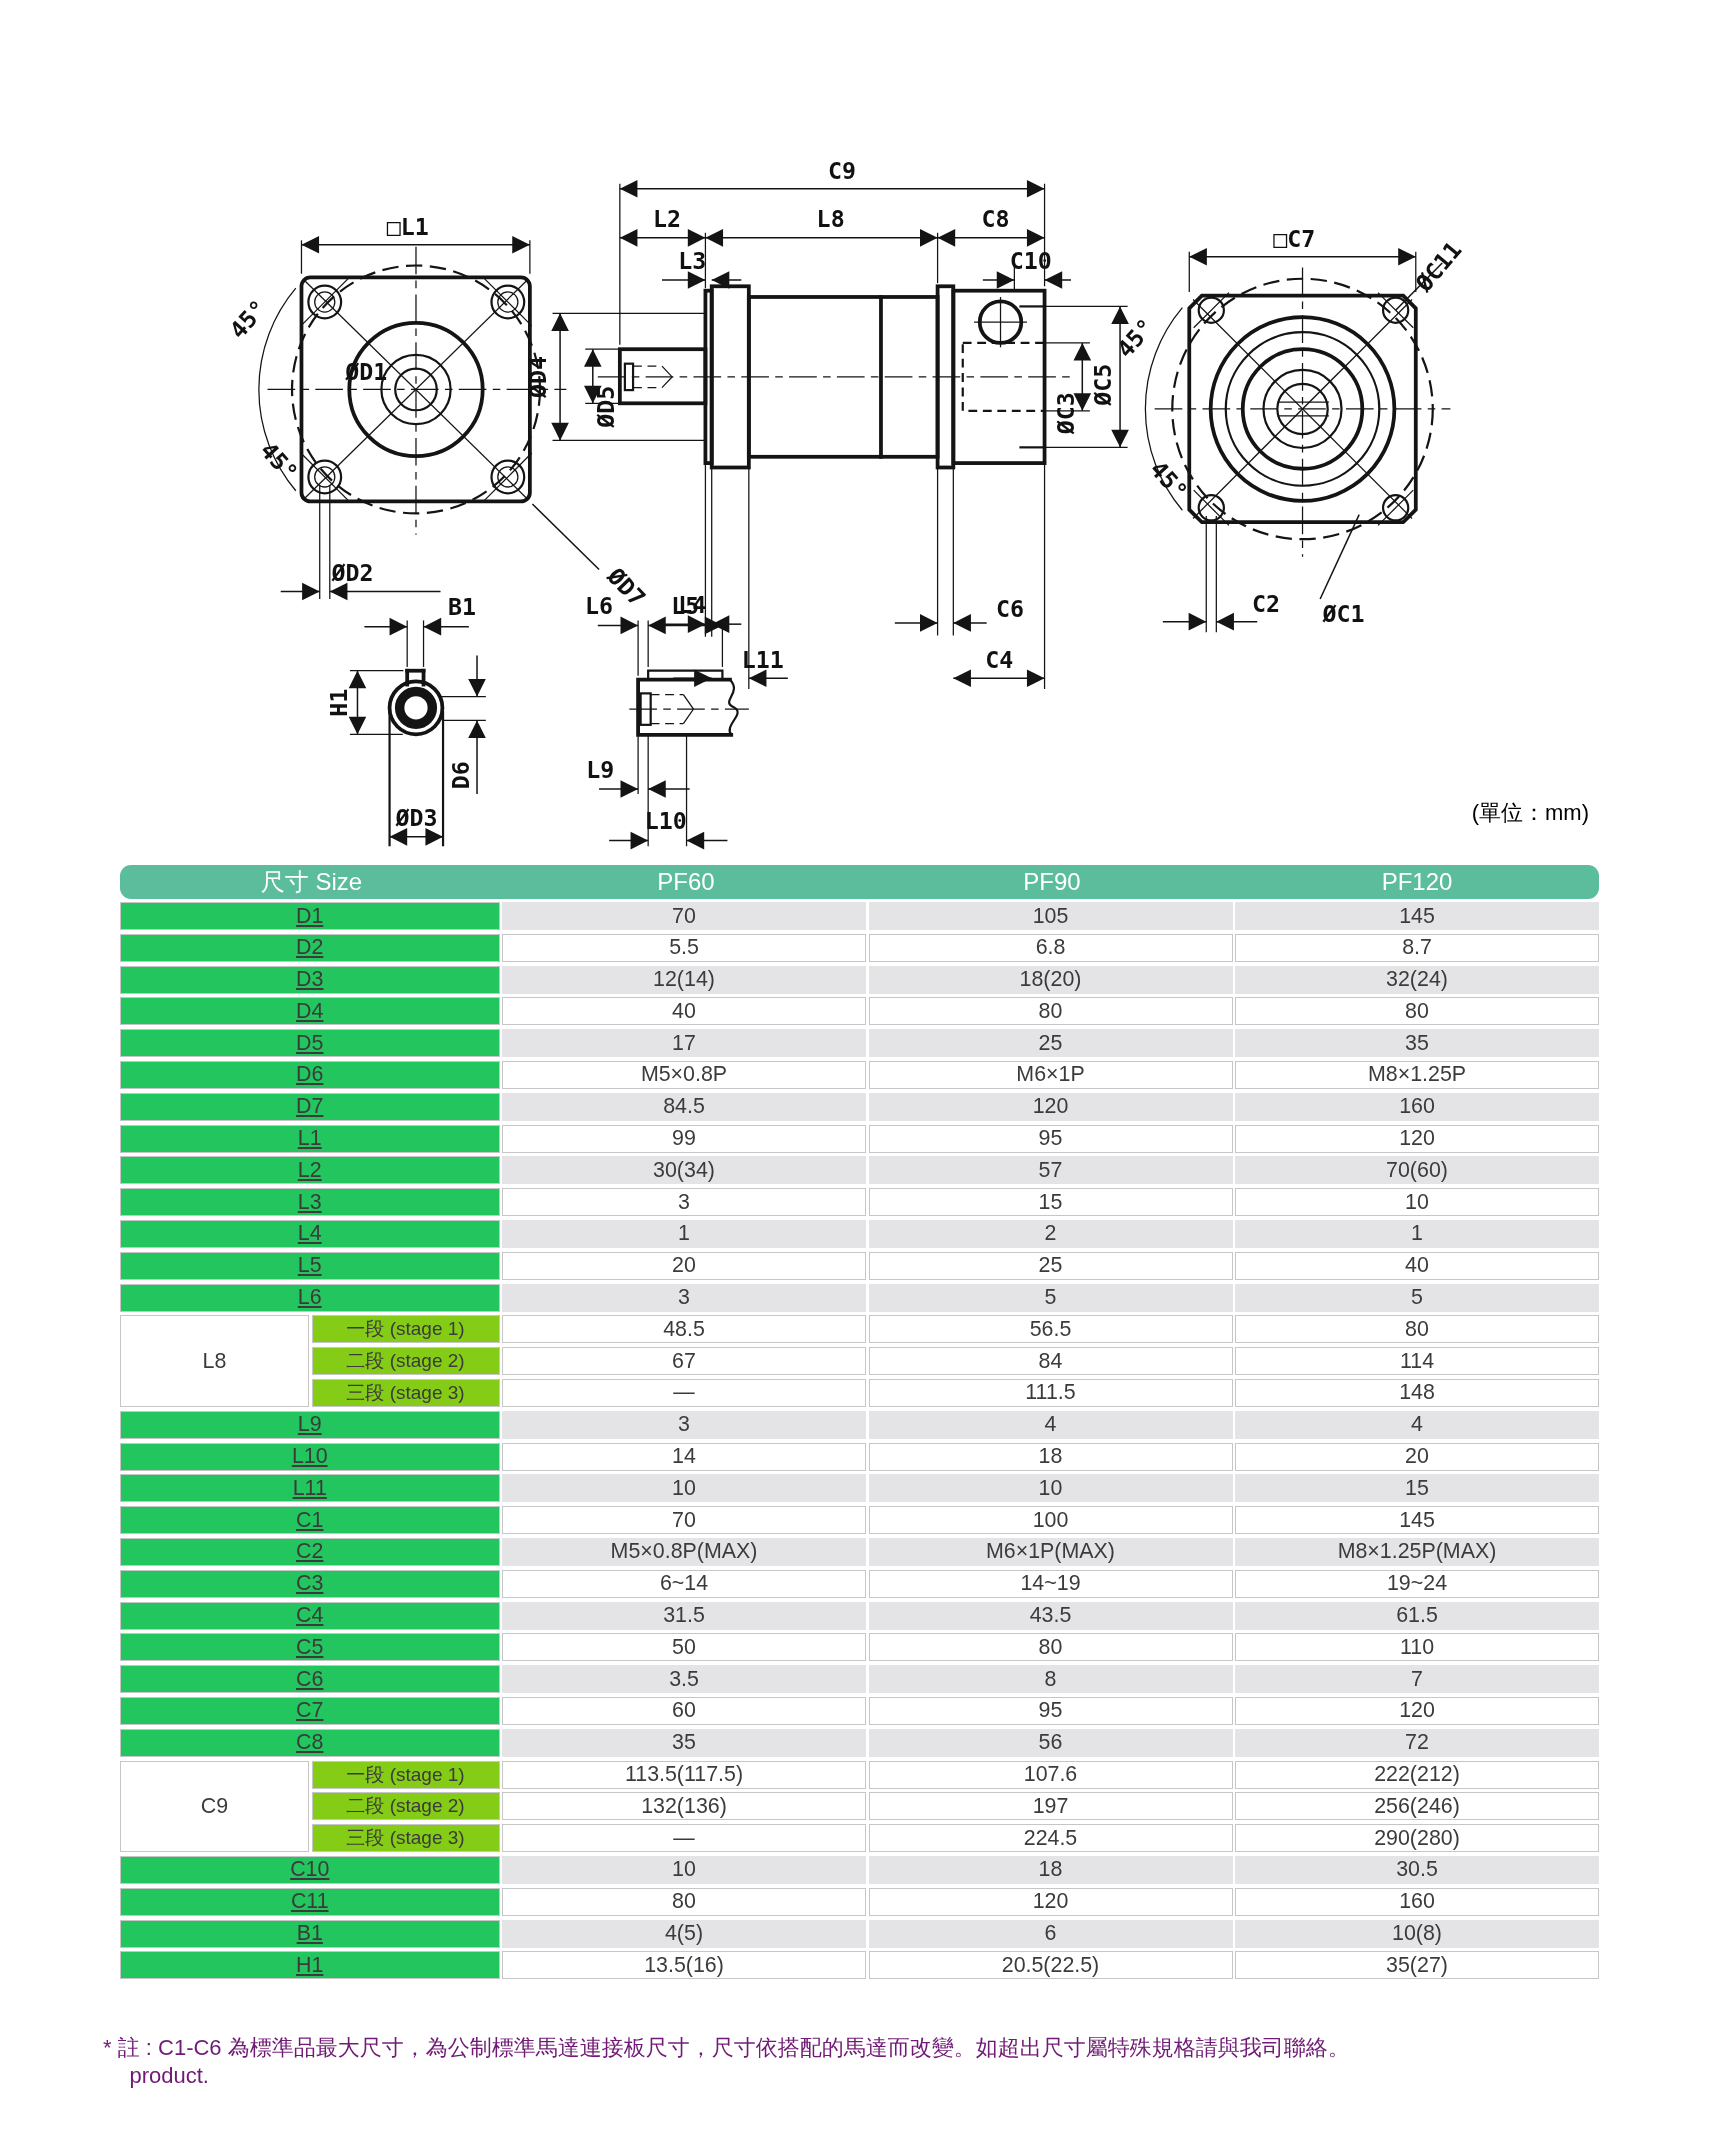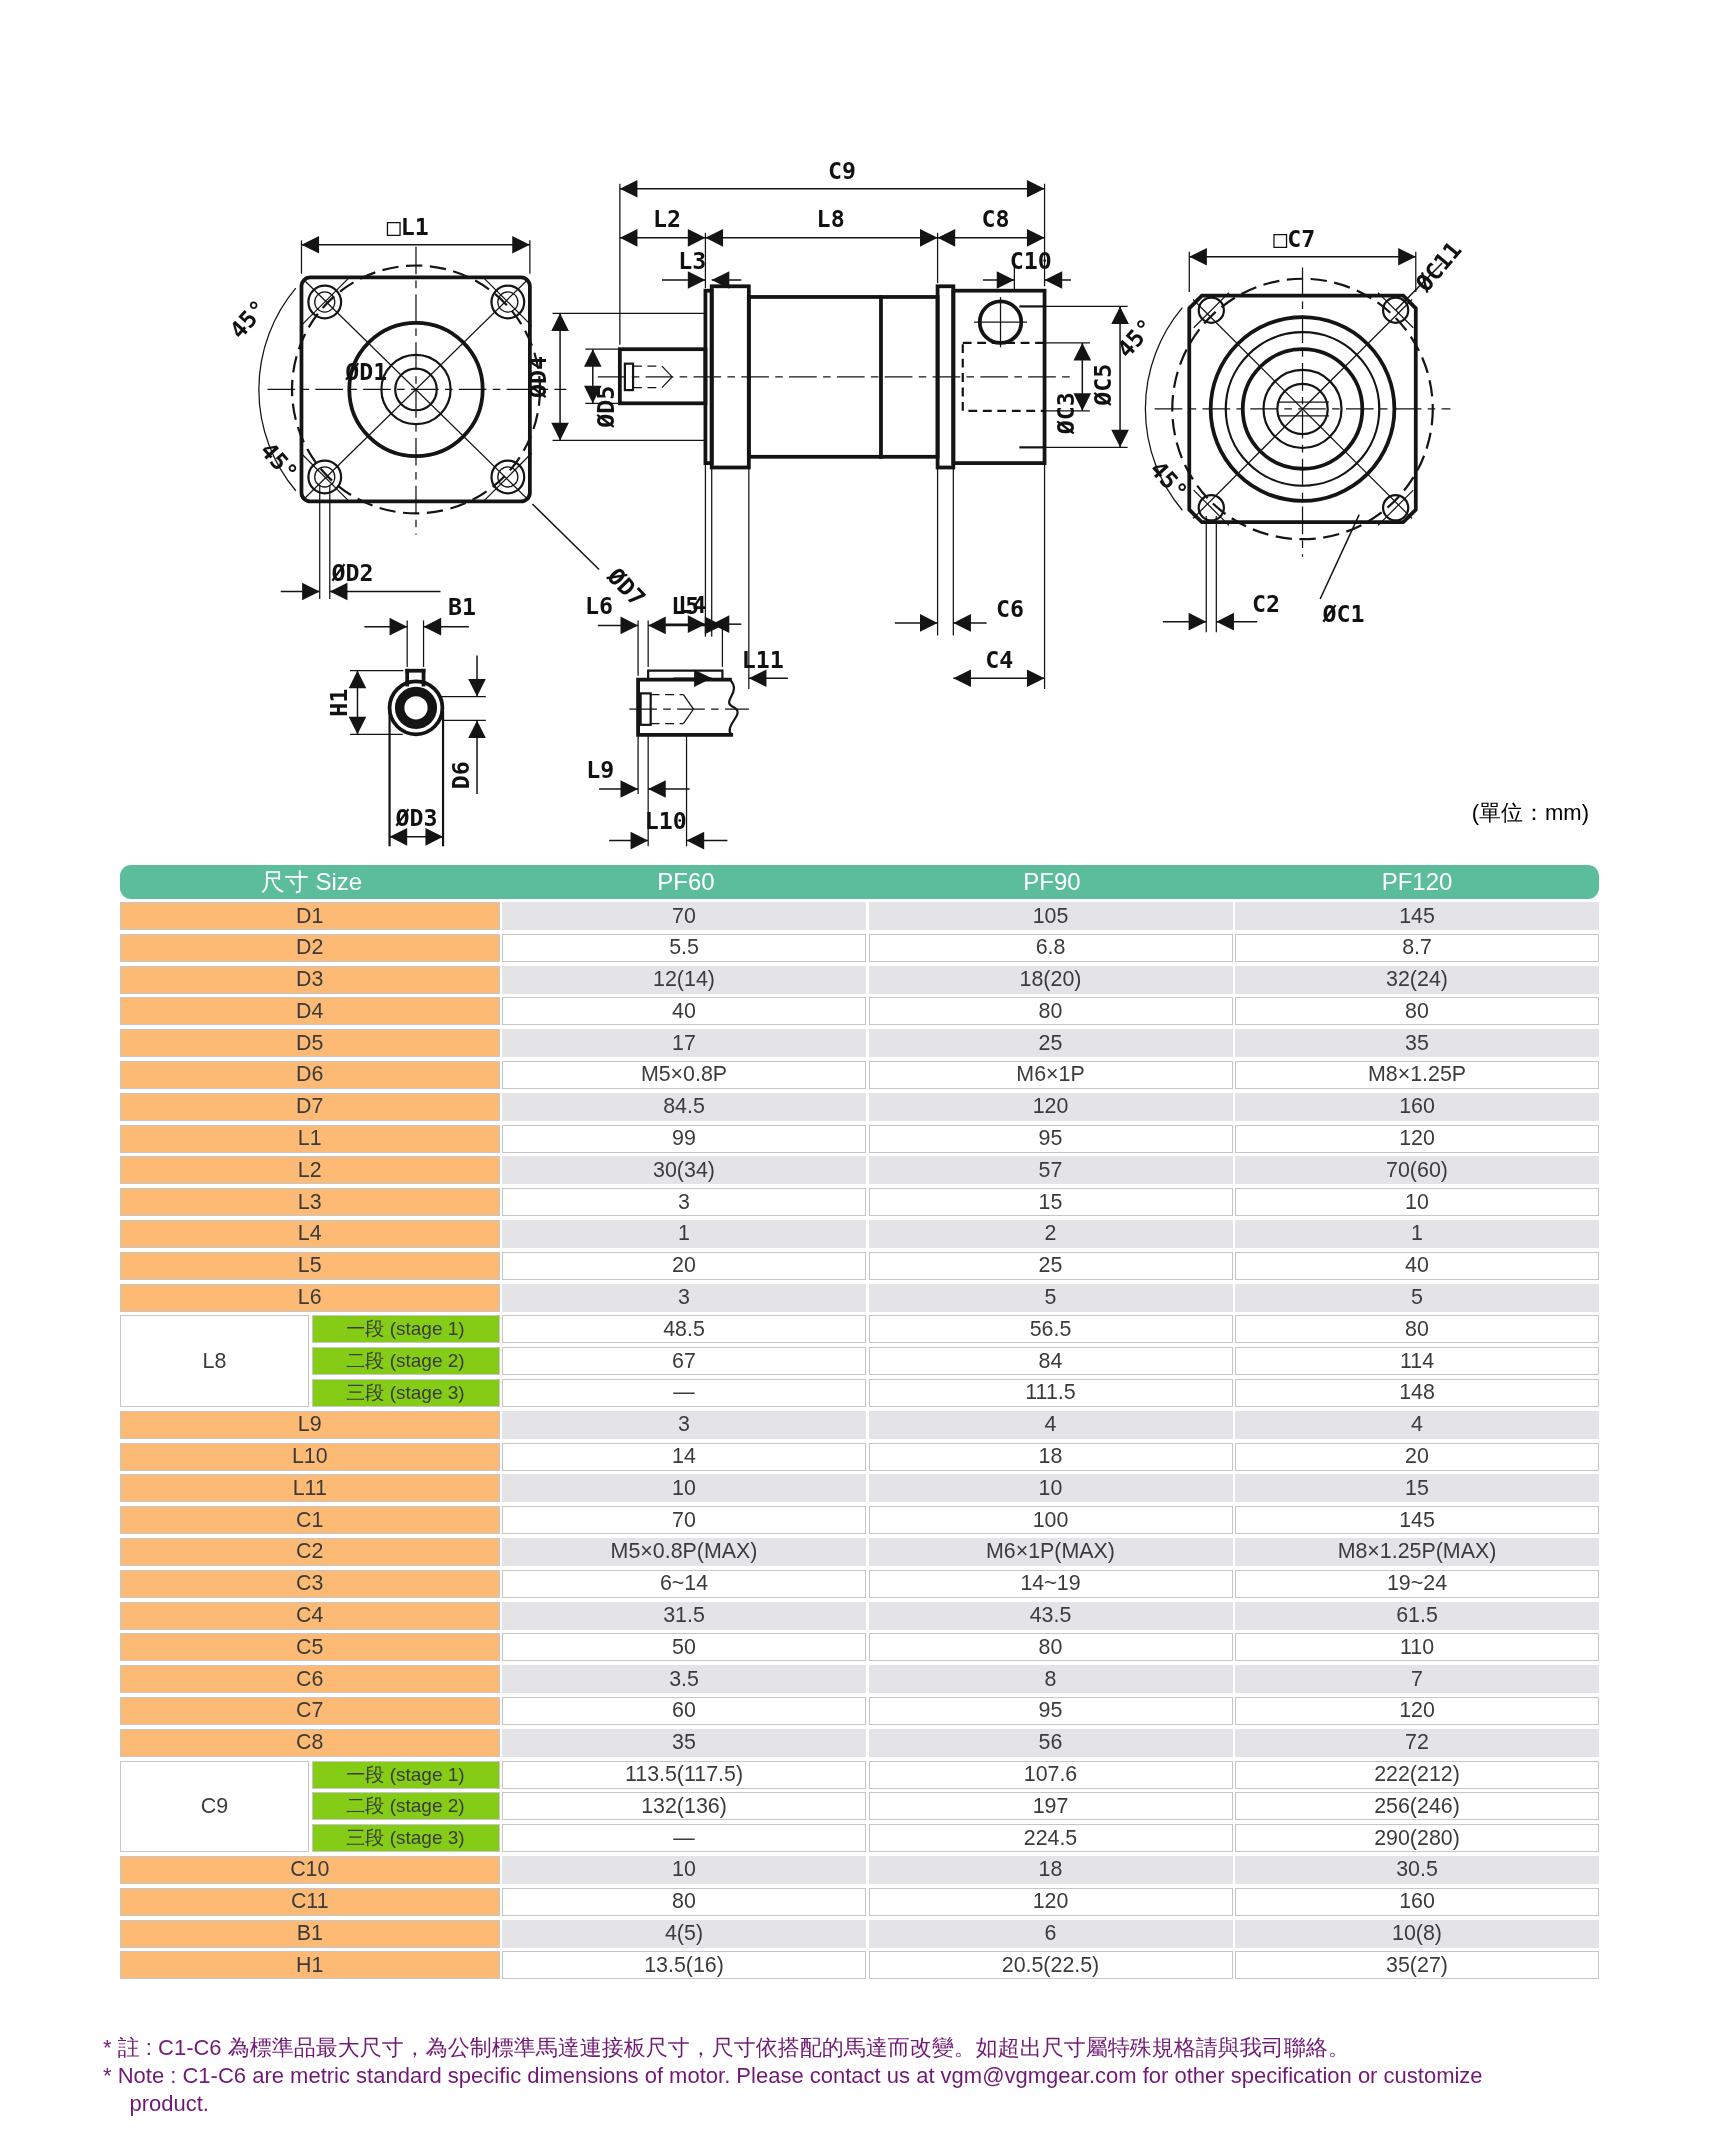--- a/index.html
+++ b/index.html
@@ -20,21 +20,21 @@
   #unit-note{position:absolute;left:120px;top:798px;width:1469px;text-align:right;
              font-size:22px;line-height:29px;color:#000000;}
   
   #thead{position:absolute;left:120px;top:865px;width:1479px;height:34px;display:flex;
          background:#5cbd9d;color:#fff;font-size:24px;border-radius:11px;}
   #thead .hc{display:flex;align-items:center;justify-content:center;}
   #dim-grid{position:absolute;left:120px;top:902px;display:grid;
             grid-template-columns:189px 188px 364px 364px 364px;
             grid-auto-rows:28px;gap:3.8px 2.5px;font-size:21.4px;}
   .cell{display:flex;align-items:center;justify-content:center;color:#3b3b3b;}
-  .lbl{grid-column:1 / span 2;background:#fdba74;border:0.6px solid #c6c6c8;}
+  .lbl{grid-column:1 / span 2;background:#22c55e;border:0.6px solid #c6c6c8;text-decoration:underline;}
   .glbl{grid-column:1;grid-row:span 3;background:#fff;border:0.6px solid #c6c6c8;}
   .sub{background:#84cc16;border:0.6px solid #c6c6c8;font-size:19px;}
   .val{background:#fff;border:0.6px solid #c6c6c8;}
   .val.g{background:#e4e4e6;border:0.6px solid #e4e4e6;}
   
   #notes{position:absolute;left:103px;top:2034px;width:1542px;font-size:22px;line-height:28px;color:#701a75;}
   #notes .cont{padding-left:26.4px;}
 </style>
 </head>
 <body>
@@ -428,18 +428,17 @@
       <div class="cell val g">6</div>
       <div class="cell val g">10(8)</div>
       <div class="cell lbl">H1</div>
       <div class="cell val">13.5(16)</div>
       <div class="cell val">20.5(22.5)</div>
       <div class="cell val">35(27)</div>
     </div>
 
   <div id="notes">
     <div>* 註 : C1-C6 為標準品最大尺寸，為公制標準馬達連接板尺寸，尺寸依搭配的馬達而改變。如超出尺寸屬特殊規格請與我司聯絡。</div>
-    <div>* Note : C1-C6 are metric standard specific dimensions of motor. Please contact us at vgm@vgmgear.com for other specification or customize</div>
     <div class="cont">product.</div>
   </div>
 
 </div>
 
 
 </body></html>

